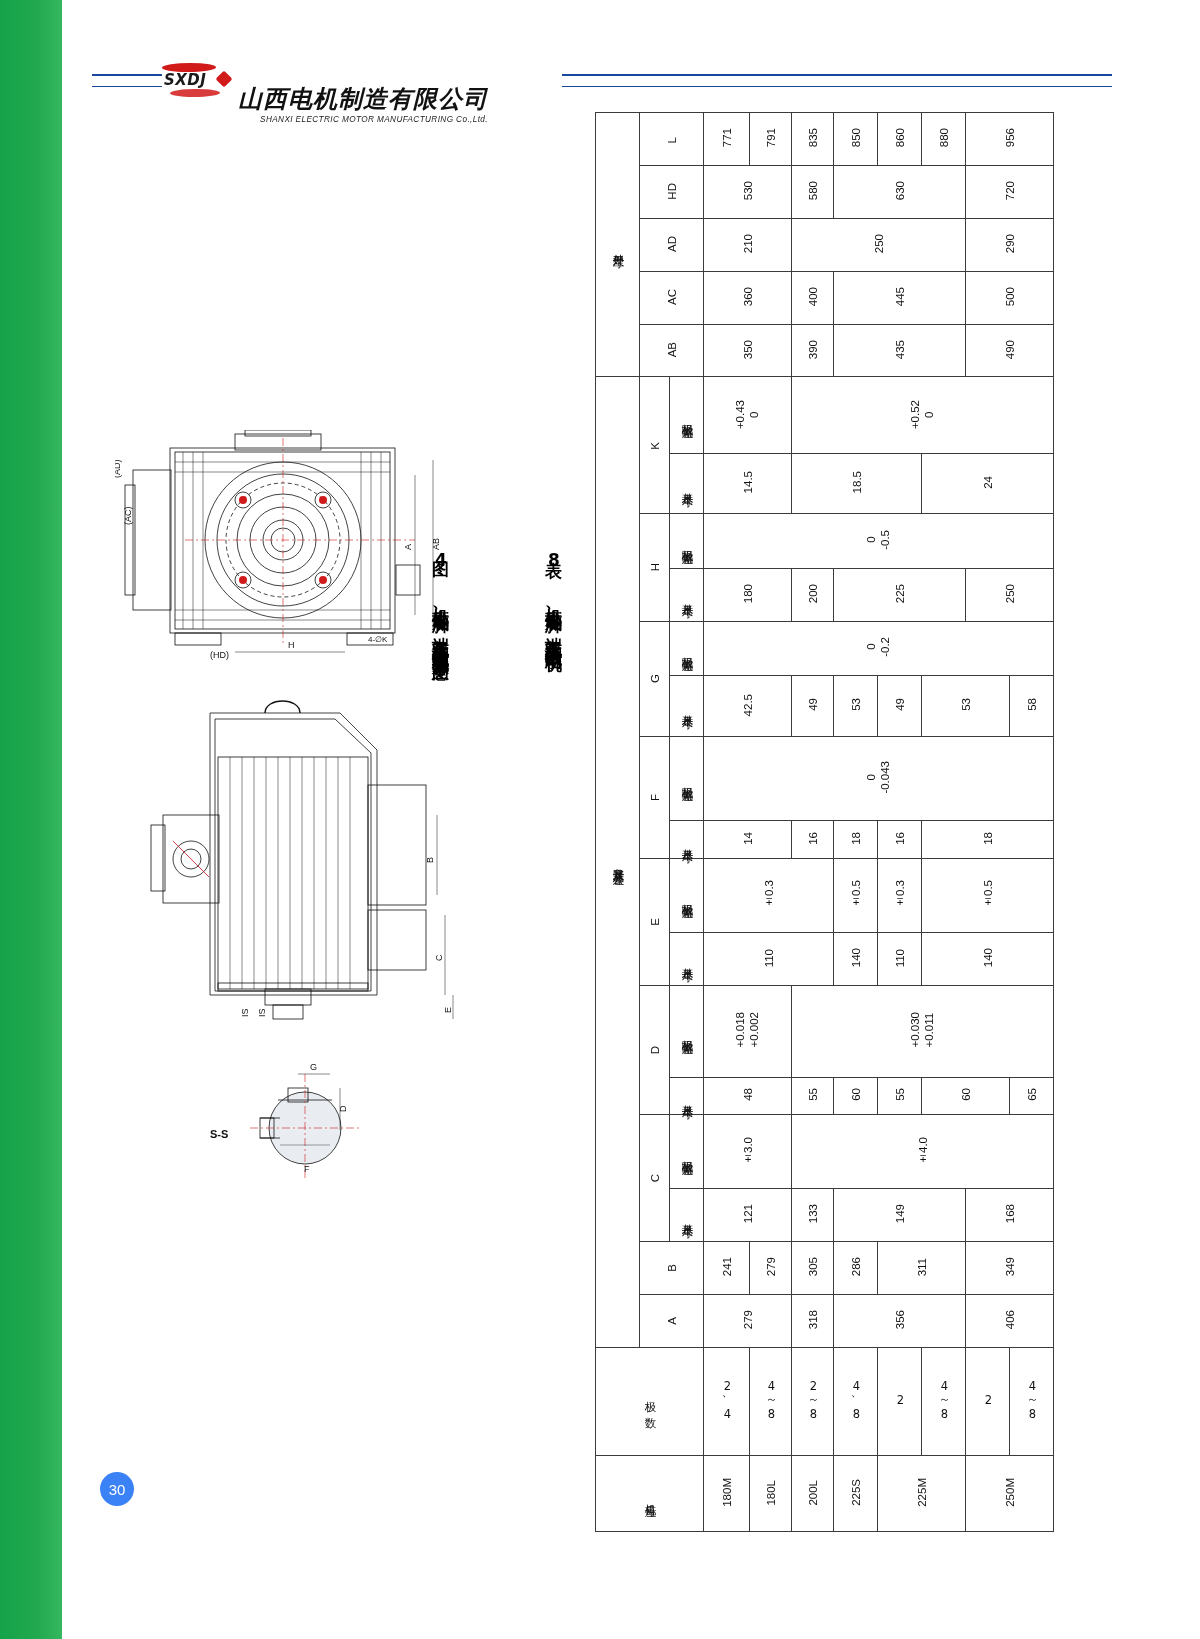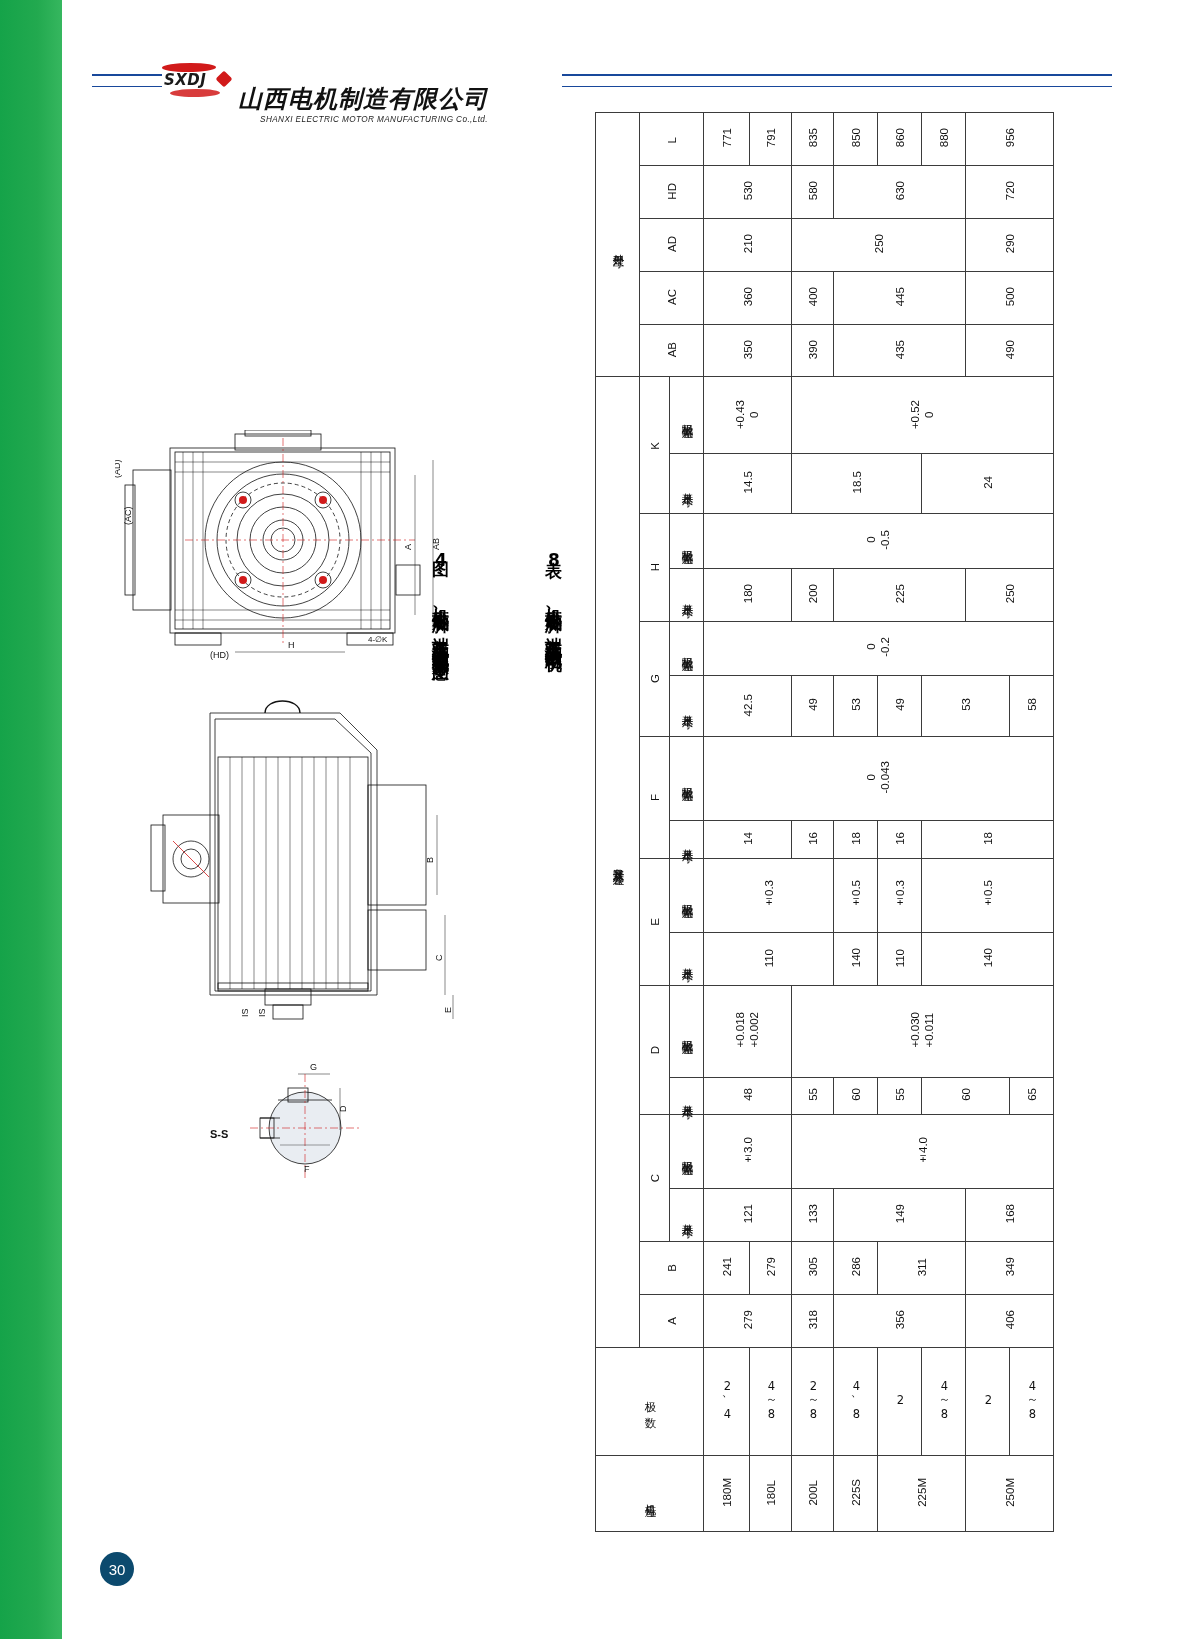--- a/index.html
+++ b/index.html
@@ -109,24 +109,24 @@
     font-size: 8.2px;
     color: #222;
     letter-spacing: 0.4px;
     font-family: "Liberation Sans", sans-serif;
     margin-top: 3px;
     text-align: right;
   }
   
   .page-num {
     position: absolute;
-    left: 100px; top: 1552px;
+    left: 100px; top: 1472px;
     width: 34px; height: 34px;
     border-radius: 50%;
-    background: #0c4a6e;
+    background: #3b82f6;
     color: #fff;
     font-size: 15px;
     display: flex;
     align-items: center;
     justify-content: center;
     font-family: "Liberation Sans", sans-serif;
   }
   
   .figure-area {
     position: absolute;

